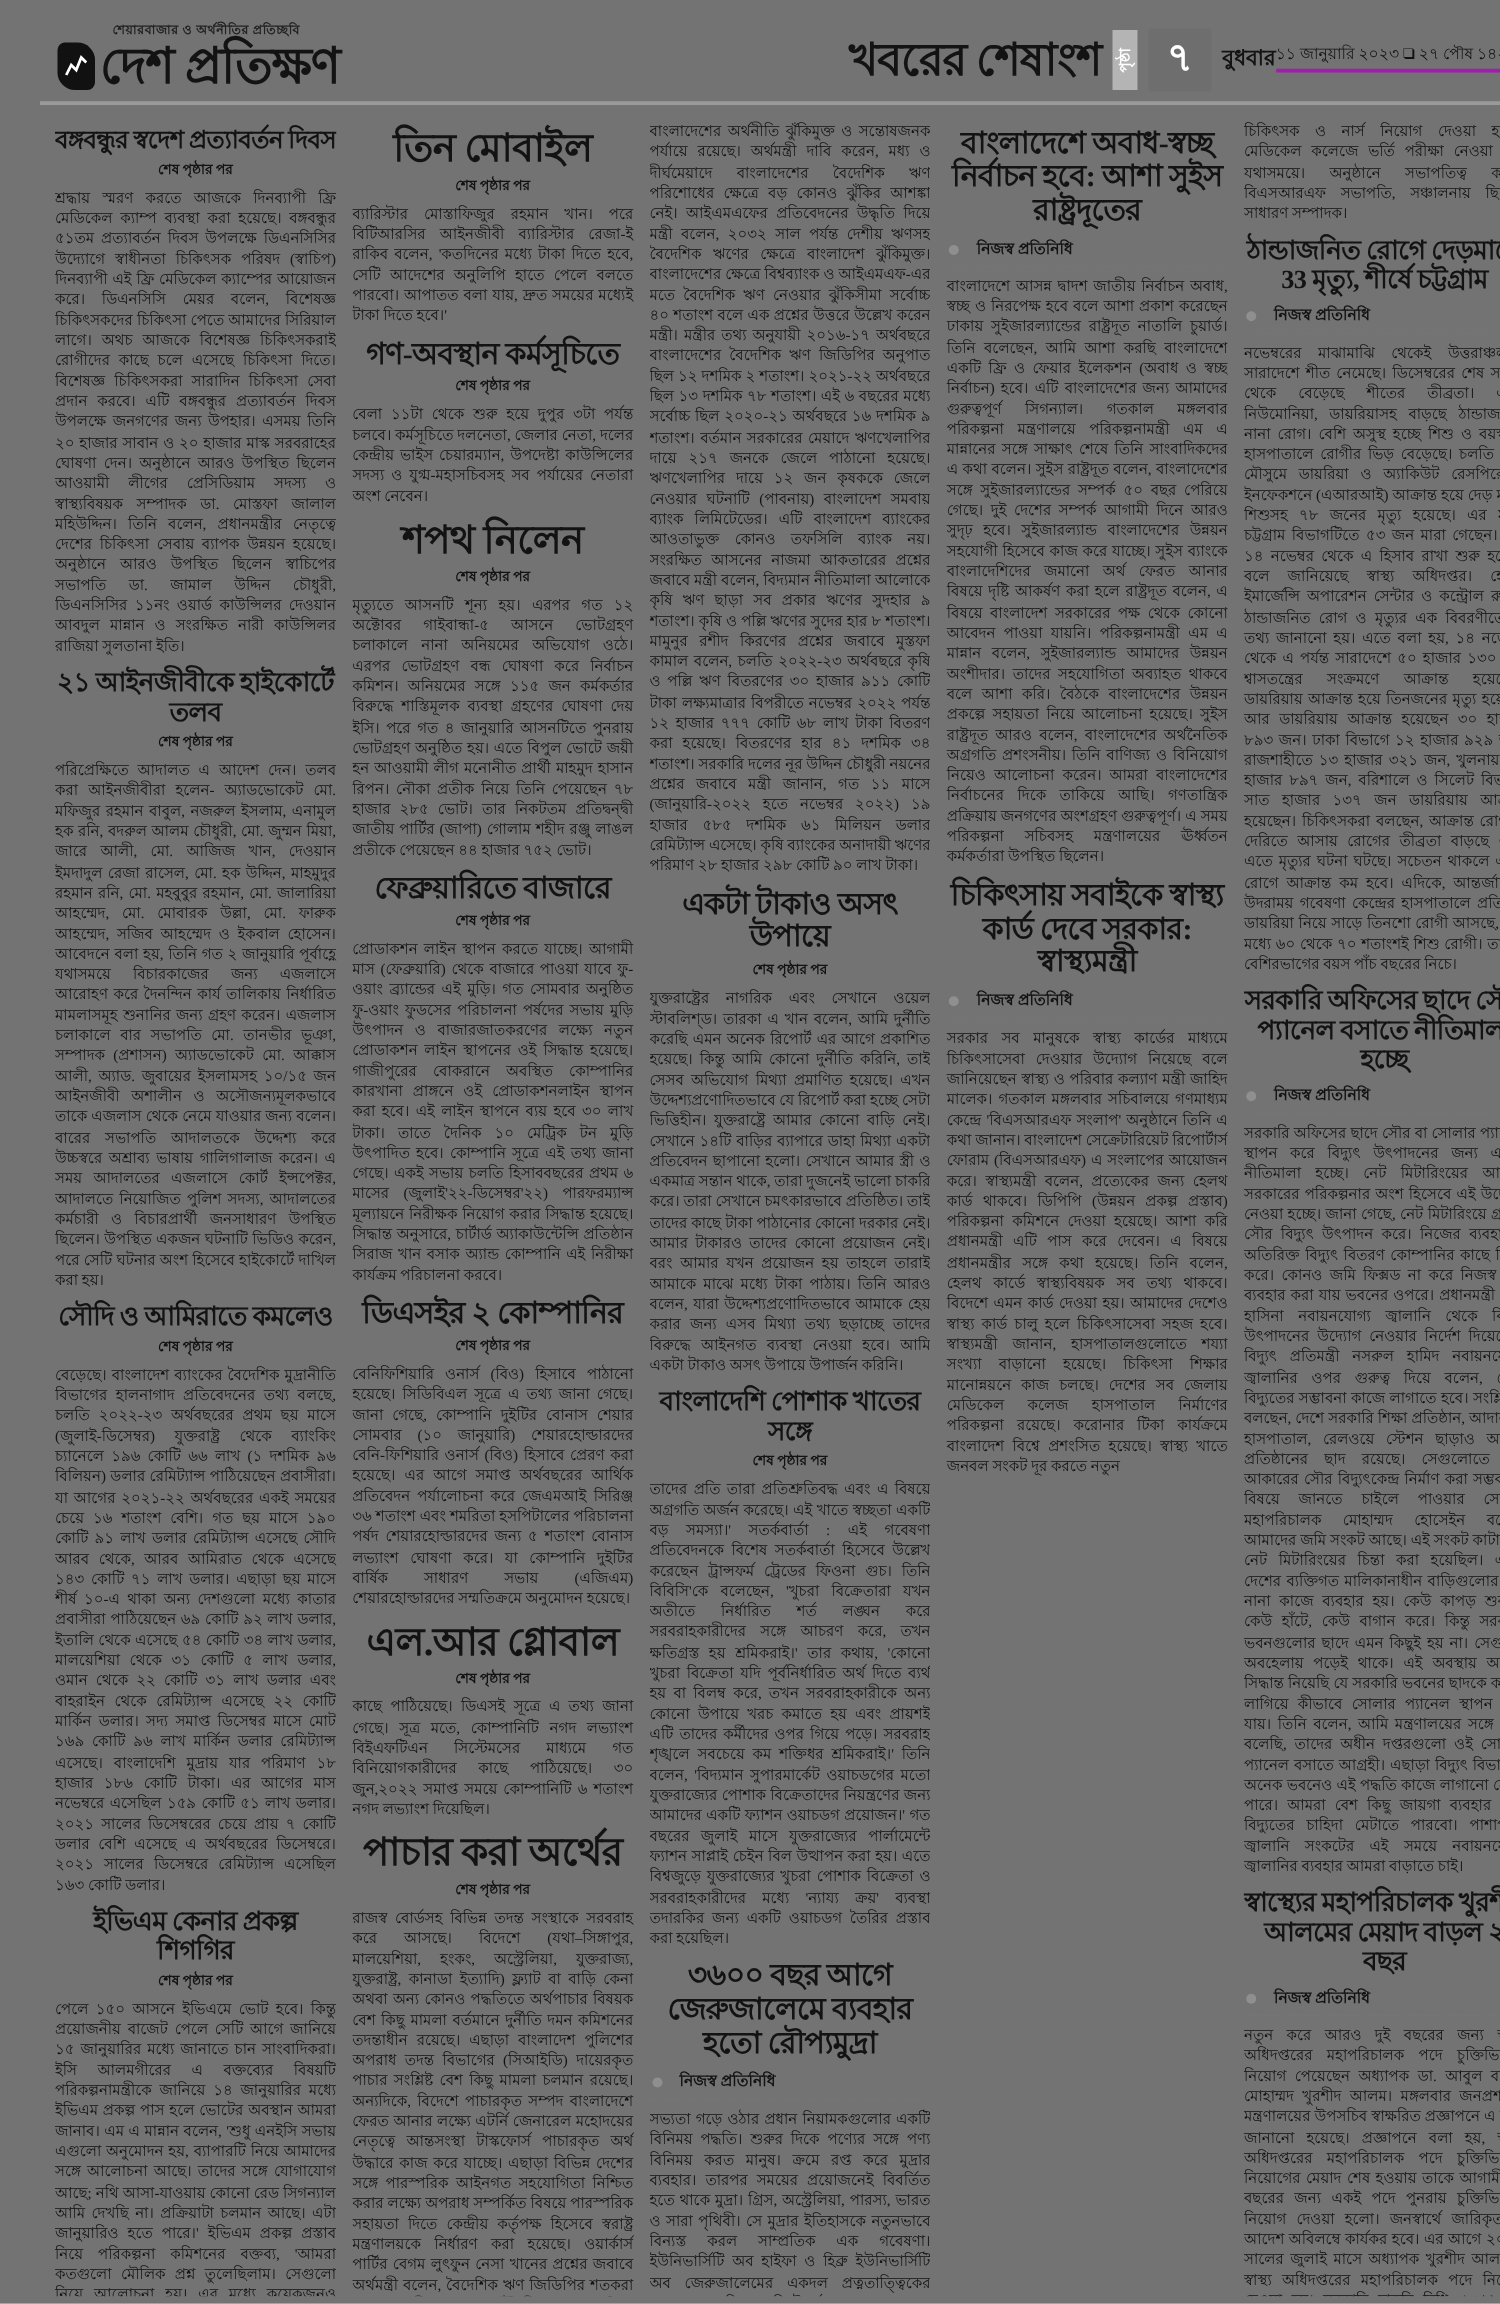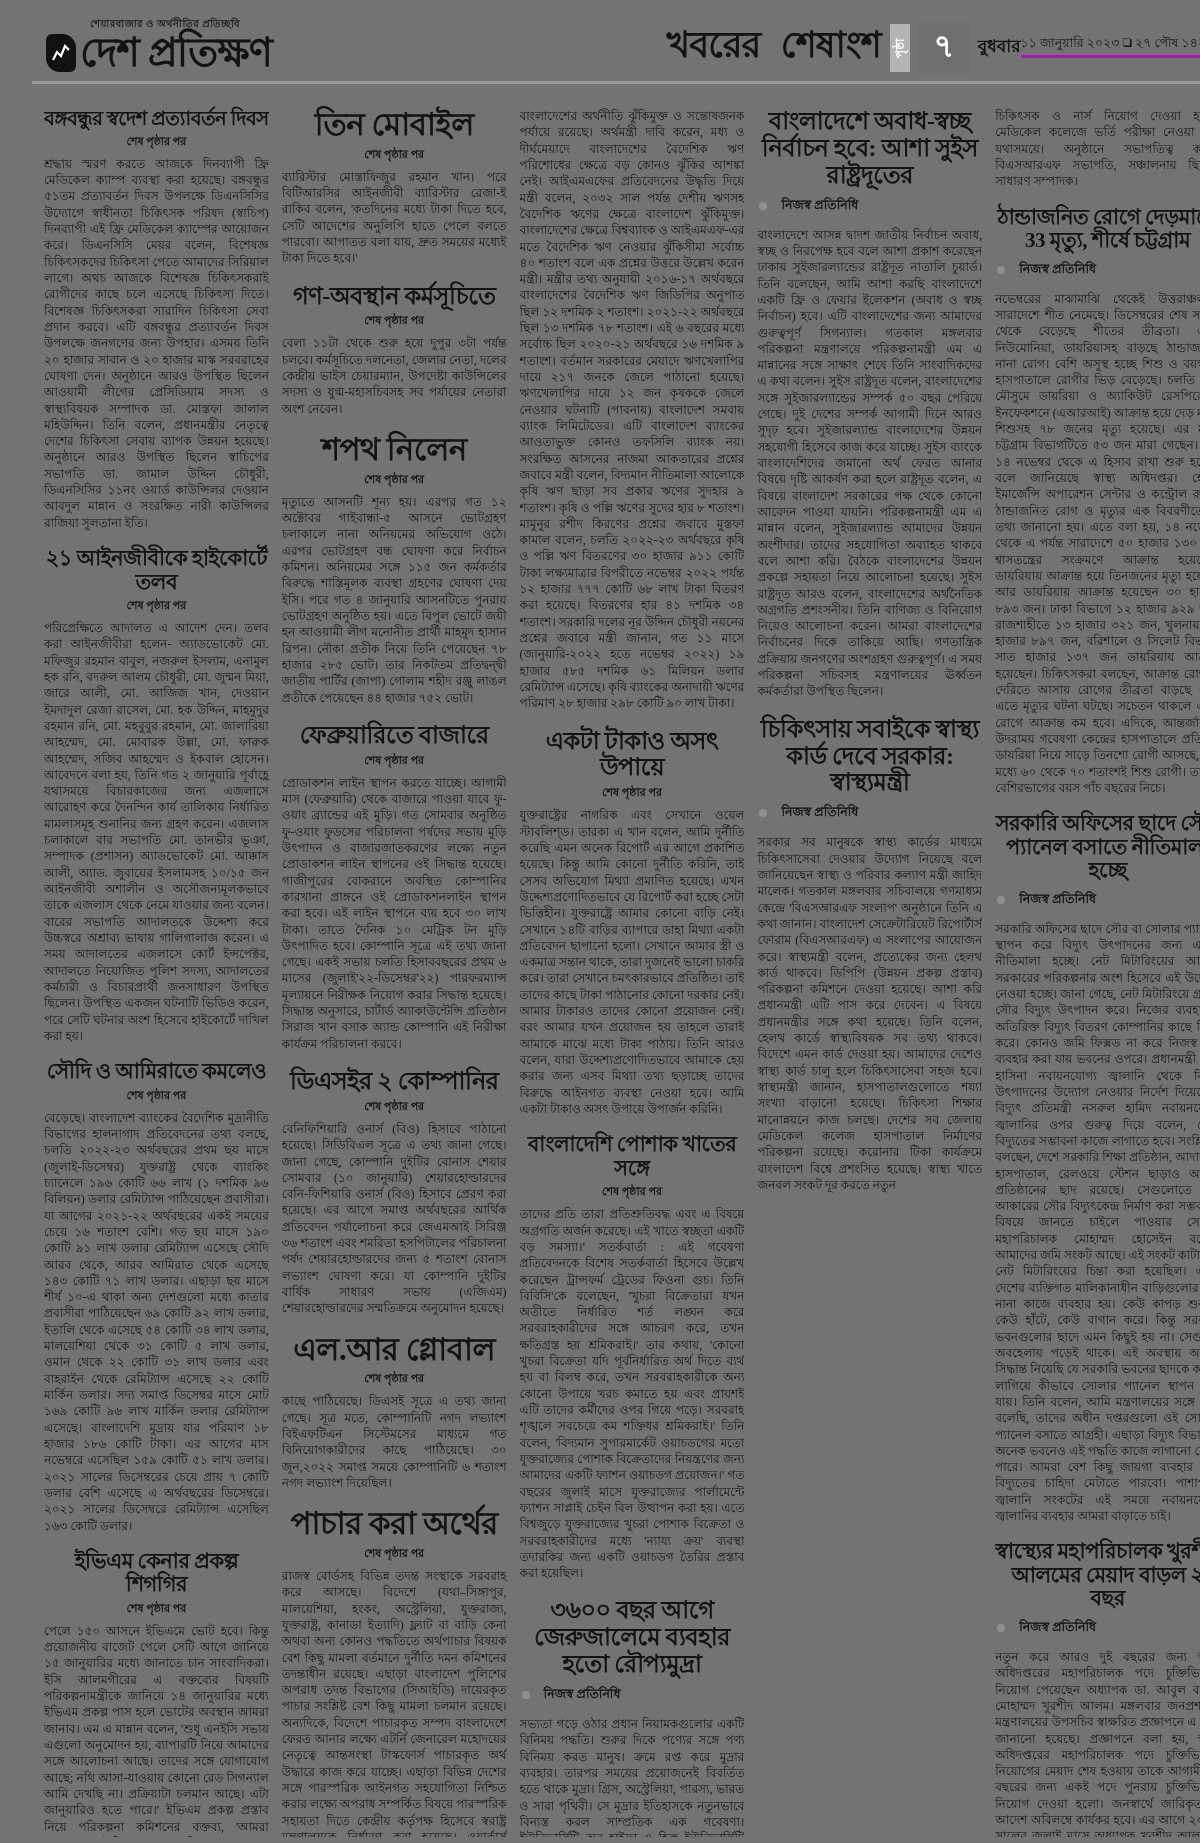--- a/index.html
+++ b/index.html
@@ -7,33 +7,33 @@
         font-family:"Liberation Serif","DejaVu Serif",serif;color:#131313;padding-left:32px;}
   
   .masthead{display:flex;justify-content:space-between;align-items:flex-end;padding:16px 18px 8px 14px;}
   .m-left{display:flex;align-items:flex-end;gap:6px;}
   .logo-block{display:flex;flex-direction:column;}
   .tagline{font-size:10px;font-weight:bold;color:#222;margin-left:44px;letter-spacing:.5px;}
   .logo-row{display:flex;align-items:center;gap:4px;}
   .logo-mark{width:30px;height:38px;background:#111;border-radius:6px 14px 6px 14px;display:flex;align-items:center;justify-content:center;}
   .logo-text{font-size:40px;font-weight:bold;line-height:1;letter-spacing:-1px;}
   .m-right{display:flex;align-items:center;gap:9px;}
-  .section-title{font-size:36px;font-weight:bold;line-height:1;letter-spacing:-1px;font-family:Liberation Mono, monospace;}
+  .section-title{font-size:36px;font-weight:bold;line-height:1;letter-spacing:-1px;}
   .page-label-box{background:#b4b4b4;color:#fff;height:48px;width:20px;display:flex;align-items:center;justify-content:center;
         writing-mode:vertical-rl;transform:rotate(180deg);font-size:12px;font-weight:bold;}
   .page-num-box{background:#6e6e6e;color:#fff;width:50px;height:50px;display:flex;align-items:center;justify-content:center;
         font-size:32px;font-weight:bold;}
   .date-wrap{display:flex;flex-direction:row;line-height:1.25;padding-bottom:2px;}
   .day{font-weight:bold;font-size:17px;}
   .date-line{font-size:12.5px;border-bottom:3px solid #a21caf;padding-bottom:3px;}
   .head-rule{height:3px;background:#9a9a9a;margin:0 0 2px 0;}
   
   .cols{display:grid;grid-template-columns:repeat(5,1fr);gap:13px;padding:6px 12px 0 12px;height:1745px;overflow:hidden;}
   .col{overflow:hidden;}
-  article{margin:16px 0 4px 0;}
+  article{margin:5px 0 4px 0;}
   .ttl{text-align:center;font-weight:bold;margin:10px 0 0 0;line-height:1.12;letter-spacing:-0.5px;}
   .h-xl{font-size:31px;}
   .h-lg{font-size:24px;}
   .h-md{font-size:21px;}
   .h-sm{font-size:19.5px;}
   .cont{text-align:center;font-weight:bold;font-size:11px;margin:3px 0 4px 0;}
   .body{font-size:12px;line-height:1.36;text-align:justify;margin:0;word-break:break-word;}
   .frag{margin-top:4px;}
   .byline{display:flex;align-items:center;gap:14px;font-weight:bold;font-size:12.5px;margin:7px 0 2px 2px;}
   .bdot{width:8px;height:8px;border-radius:50%;background:#8f8f8f;flex:0 0 auto;}

